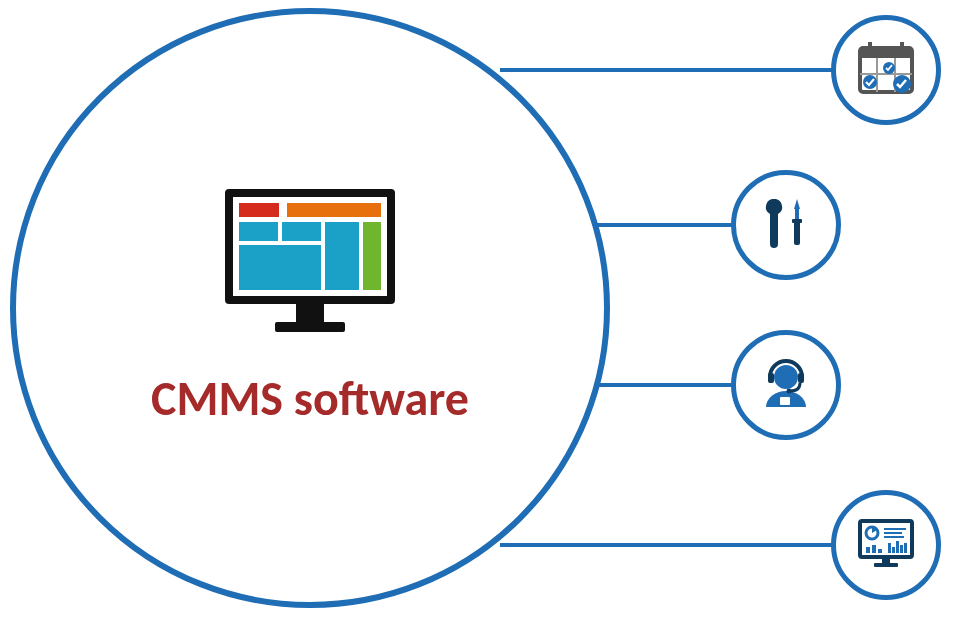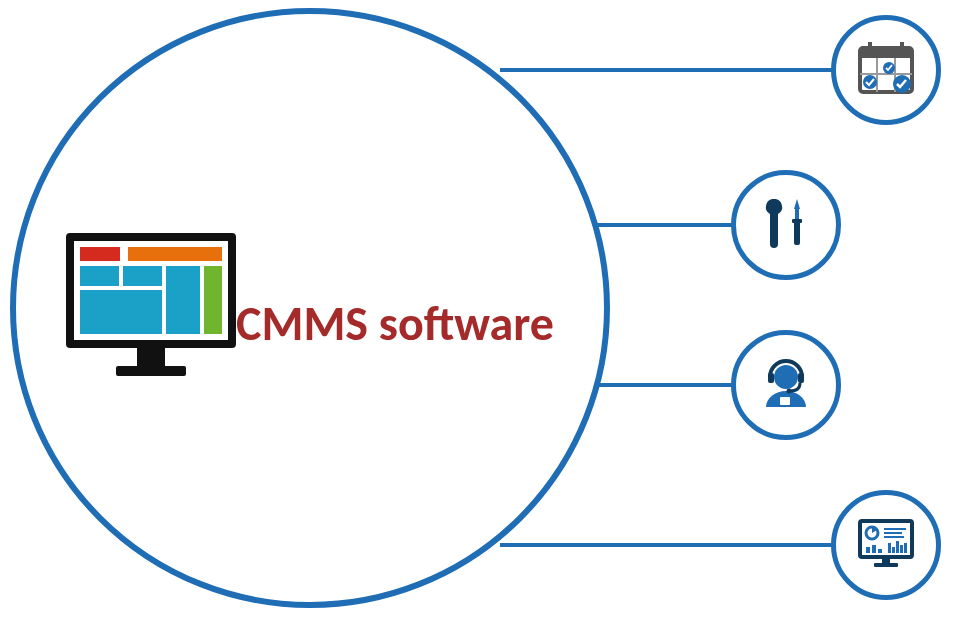--- a/index.html
+++ b/index.html
@@ -7,21 +7,21 @@
     .canvas { position: absolute; inset: 0; }
     .main-circle {
       position: absolute;
       left: 10px; top: 8px;
       width: 600px; height: 600px;
       border: 6px solid #1f6db5;
       border-radius: 50%;
       background: #fff;
       z-index: 5;
       display: flex;
-      flex-direction: row;
+      flex-direction: column;
       align-items: center;
       justify-content: center;
     }
     .main-label {
       color: #a52a2a;
       font-size: 48px;
       font-weight: 600;
       margin-top: 30px;
     }
     .connector {

